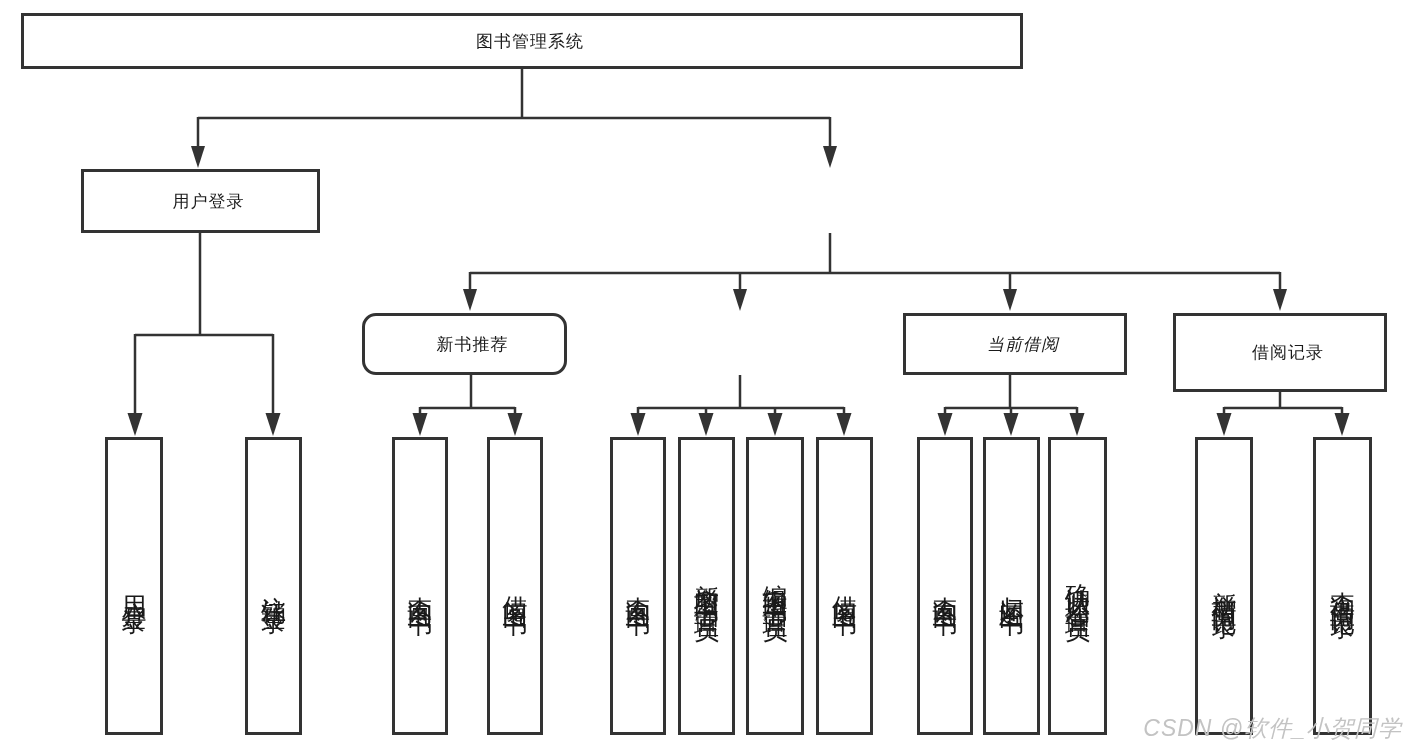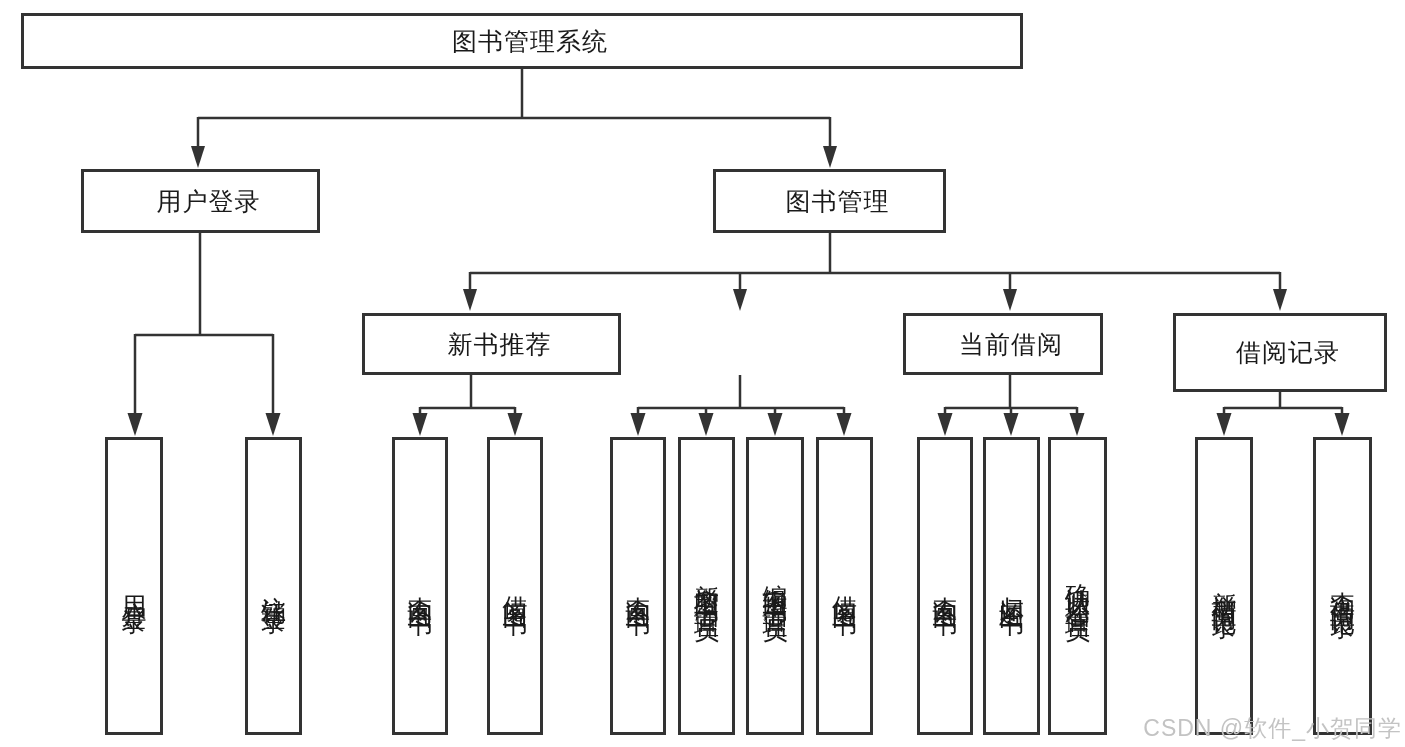--- a/index.html
+++ b/index.html
@@ -15,38 +15,39 @@
   .node {
     position: absolute;
     box-sizing: border-box;
     background: #ffffff;
     border: 3px solid #333333;
     display: flex;
     align-items: center;
     justify-content: center;
     color: #1a1a1a;
   }
-  .node.h { font-size: 25px; letter-spacing: 1px; padding-left: 16px; }
+  .node.h { font-size: 17px; letter-spacing: 1px; padding-left: 16px; }
   .node.v { top: 437px; height: 298px; font-size: 25px; }
   .node.v .vtxt {
     writing-mode: vertical-rl;
     text-orientation: mixed;
     letter-spacing: 5px;
     line-height: 1;
     white-space: nowrap;
   }
   .watermark {
     position: absolute;
     right: 3px;
     bottom: 3px;
     font-size: 23px;
     color: #c3c3c3;
     letter-spacing: 1px;
     white-space: nowrap;
     z-index: 5;
+    font-style: italic;
   }
 </style>
 </head>
 <body>
 
 <div class="stage">
 
   <svg class="wires" viewBox="0 0 1405 747" fill="none" stroke="#333333" stroke-width="2.5">
 
     <g>
@@ -123,28 +124,25 @@
     </g>
   </svg>
 
   <div class="node h" style="left:21px; top:13px; width:1002px; height:56px;">
     <span>图书管理系统</span>
   </div>
 
   <div class="node h" style="left:81px; top:169px; width:239px; height:64px;">
     <span>用户登录</span>
   </div>
-  <div class="node h" style="left:713px; top:169px; width:233px; height:64px;">
-    <span>图书管理</span>
-  </div>
 
-  <div class="node h" style="left:362px; top:313px; width:259px; height:62px;">
+  <div class="node h" style="left:362px; top:313px; width:205px; height:62px;border-radius:14px;">
     <span>新书推荐</span>
   </div>
-  <div class="node h" style="left:903px; top:313px; width:200px; height:62px;">
+  <div class="node h" style="left:903px; top:313px; width:224px; height:62px;font-style:italic;">
     <span>当前借阅</span>
   </div>
   <div class="node h" style="left:1173px; top:313px; width:214px; height:79px;">
     <span>借阅记录</span>
   </div>
 
   <div class="node v" style="left:105px; width:58px;">
     <span class="vtxt">用户登录</span>
   </div>
   <div class="node v" style="left:245px; width:57px;">

